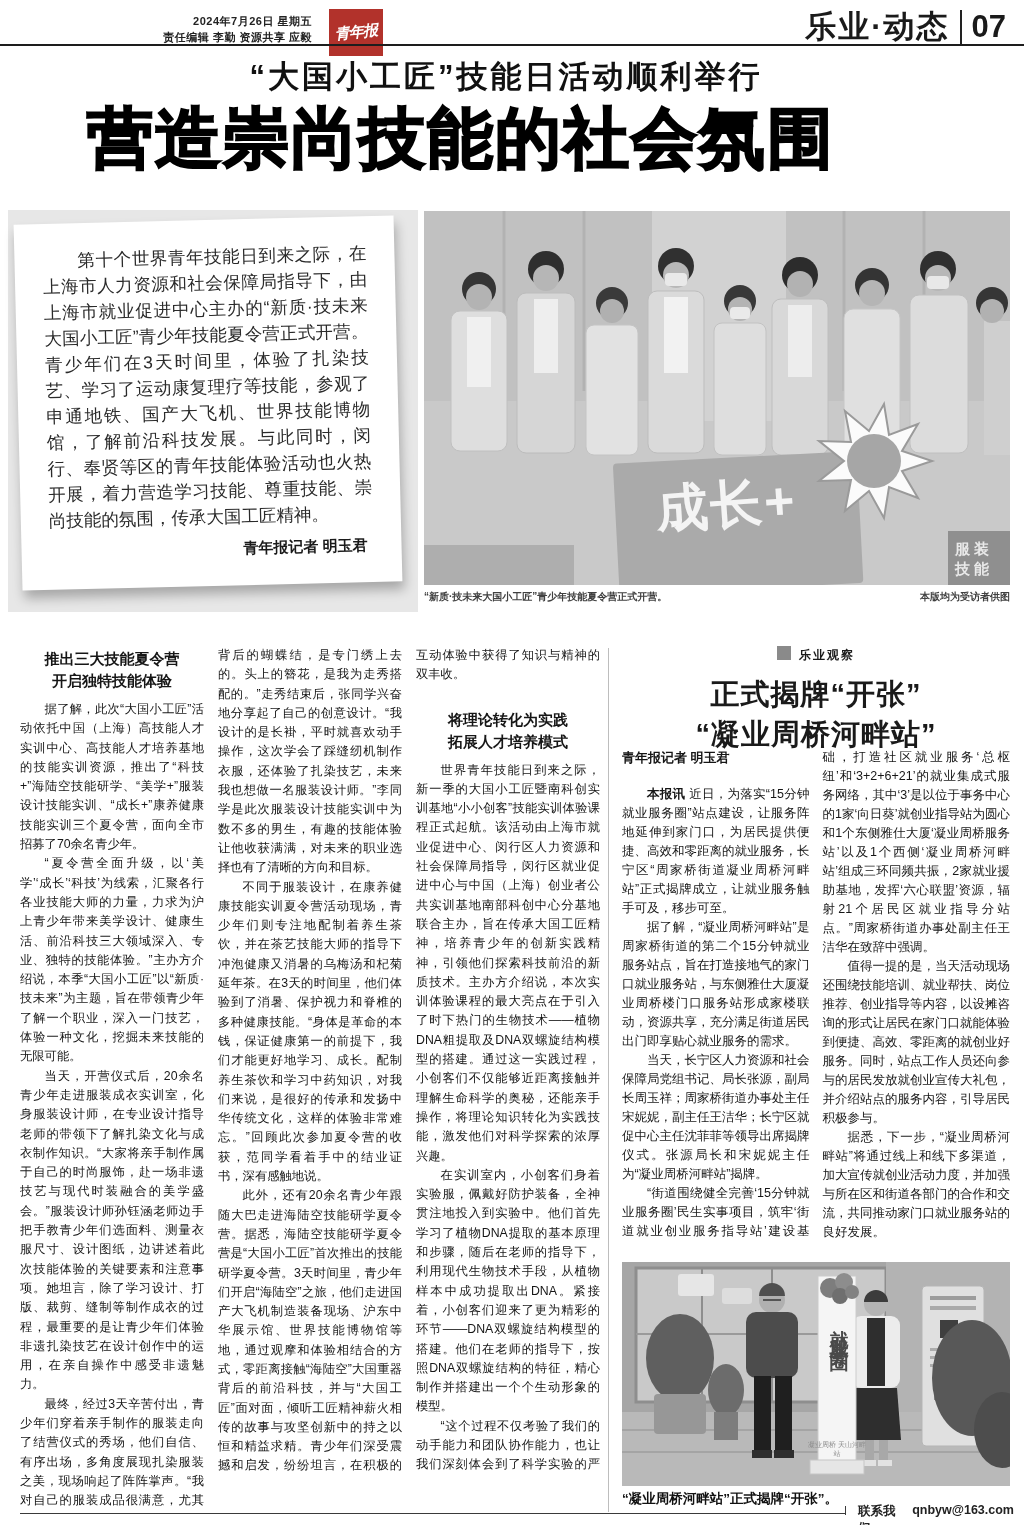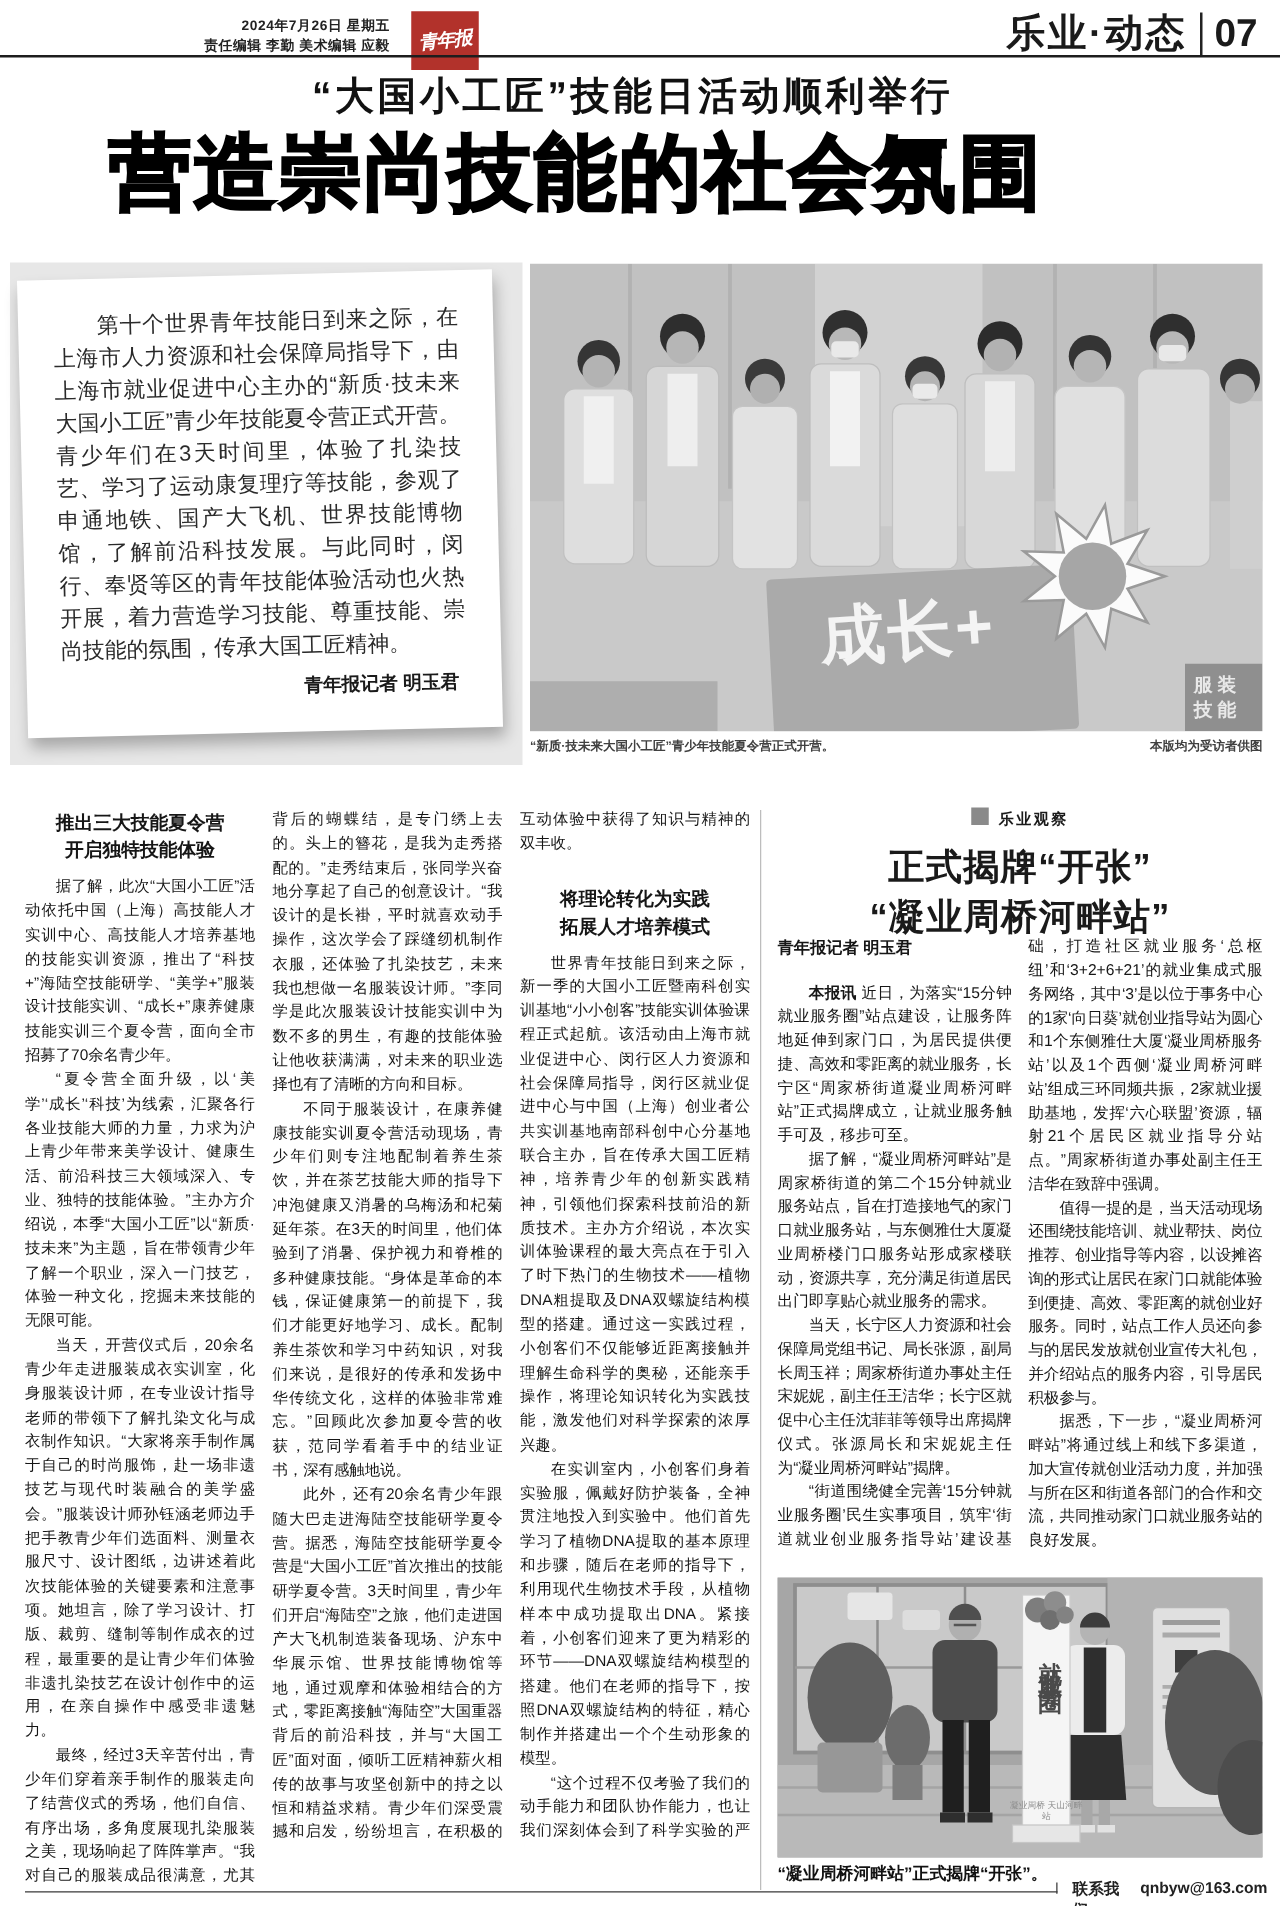--- a/index.html
+++ b/index.html
@@ -86,21 +86,21 @@
   .foot-line{left:20px;top:1513px;width:826px;border-top:1.5px solid #3a3a3a;}
   .foot-tick{left:845px;top:1506px;width:1px;height:9px;background:#3a3a3a;}
   .foot-contact{left:858px;top:1503px;width:156px;font-size:12.5px;font-weight:bold;
                 color:#222;display:flex;gap:8px;}
 </style>
 </head>
 <body>
 
 <div class="abs mast-meta">
   <div>2024年7月26日 星期五</div>
-  <div>责任编辑 李勤  美术编辑 应毅</div>
+  <div>责任编辑 李勤  资源共享 应毅</div>
 </div>
 <div class="abs logo">
   <span>青年报</span>
 </div>
 <div class="abs section-box">
   <span class="section-title">乐业·动态</span>
   <span class="section-div"></span>
   <span class="page-num">07</span>
 </div>
 <div class="abs mast-rule"></div>

